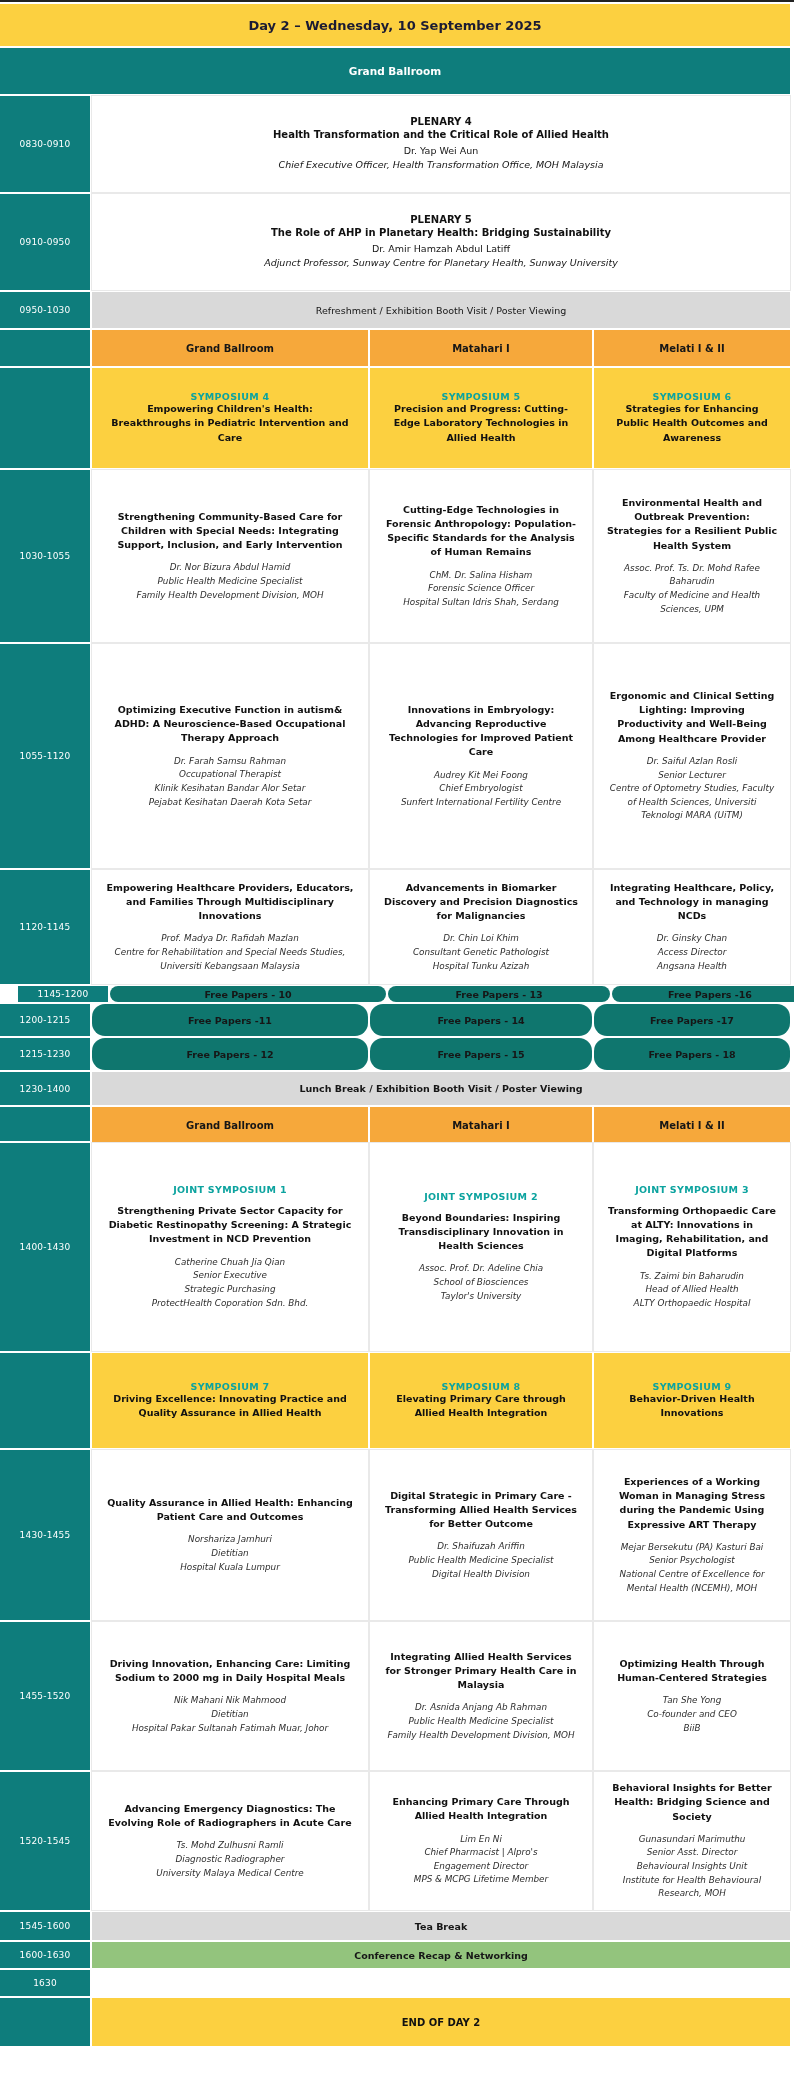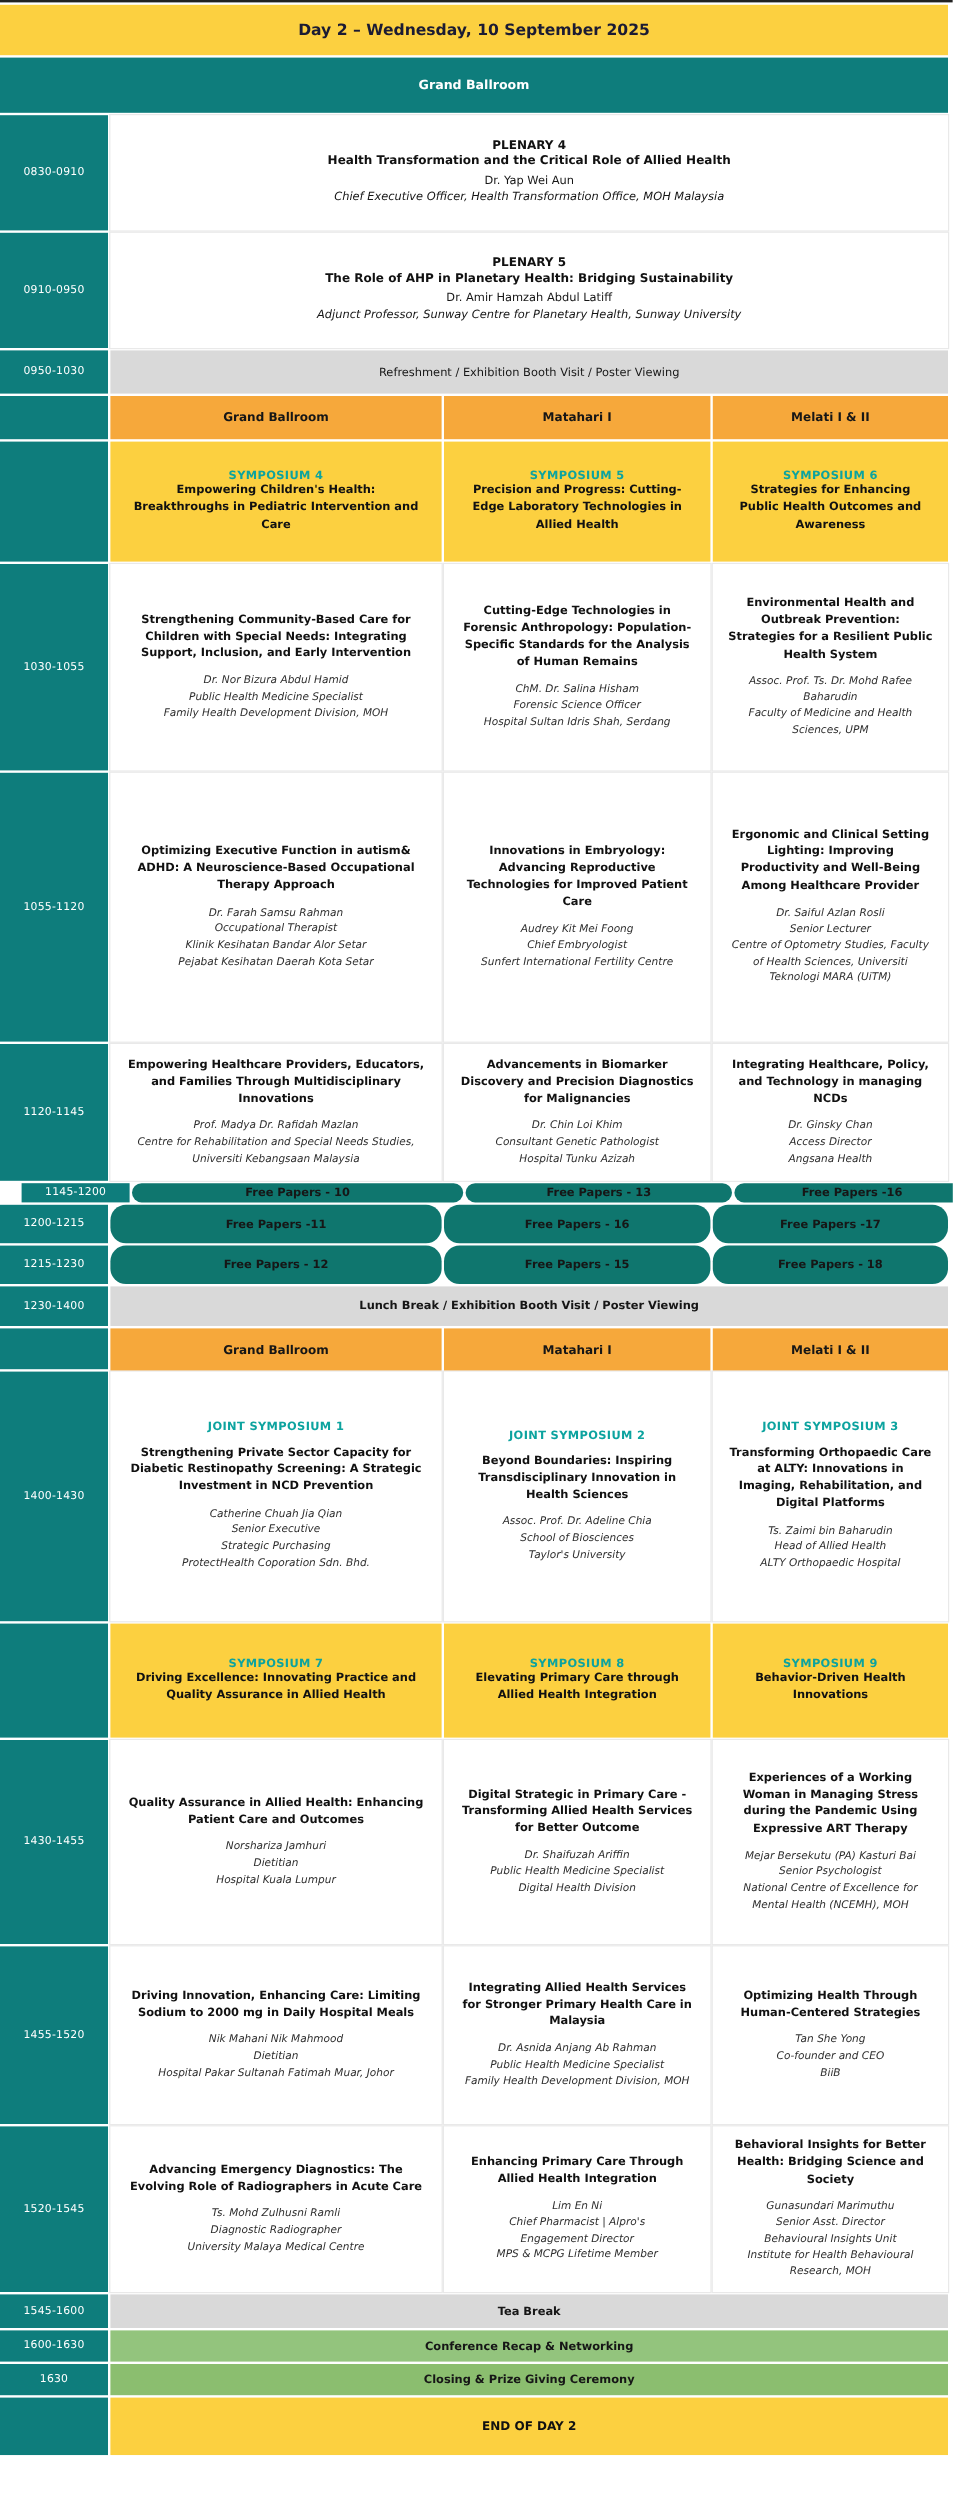--- a/index.html
+++ b/index.html
@@ -190,21 +190,21 @@
       </div>
   </div>
   <div class="row" style="height:32px;">
     <div class="tc">
         <span>1200-1215</span>
       </div>
     <div class="cell cyan fp c1">
         <span>Free Papers -11</span>
       </div>
     <div class="cell cyan fp c2">
-        <span>Free Papers - 16</span>
+        <span>Free Papers - 14</span>
       </div>
     <div class="cell cyan fp c3">
         <span>Free Papers -17</span>
       </div>
   </div>
   <div class="row" style="height:32px;">
     <div class="tc">
         <span>1215-1230</span>
       </div>
     <div class="cell cyan fp c1">
@@ -346,23 +346,20 @@
       </div>
     <div class="cell green1 span3 brk bold">
       <span>Conference Recap &amp; Networking</span>
     </div>
   </div>
 
   <div class="row" style="height:26px;">
     <div class="tc">
         <span>1630</span>
       </div>
-    <div class="cell green2 span3 brk bold">
-      <span>Closing &amp; Prize Giving Ceremony</span>
-    </div>
   </div>
 
   <div class="row" style="height:48px;">
     <div class="tc"></div>
     <div class="cell yellow span3 endrow">
       <span>END OF DAY 2</span>
     </div>
   </div>
 
 </div>

